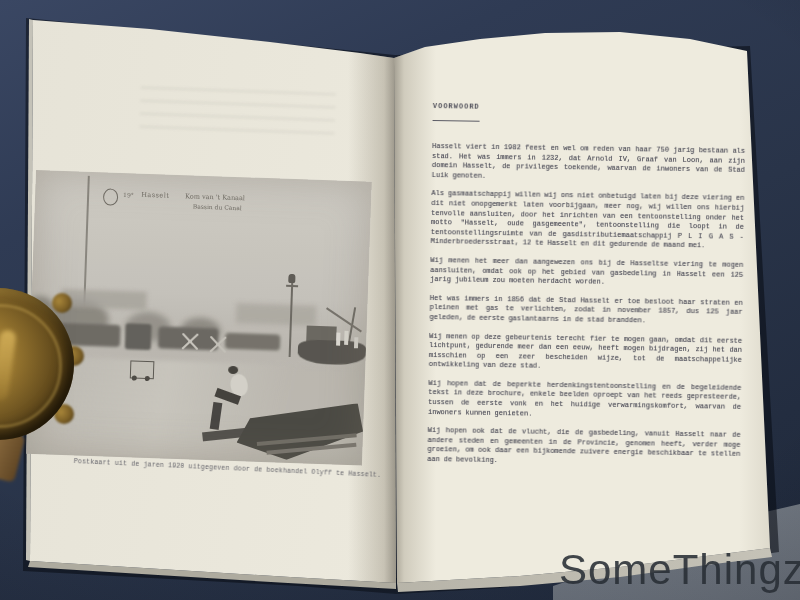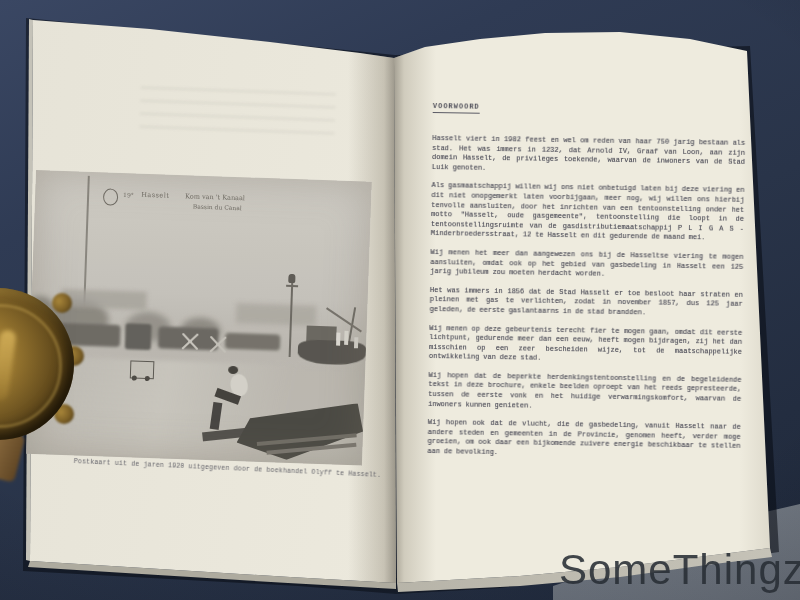--- a/index.html
+++ b/index.html
@@ -59,21 +59,21 @@
   #p-caption{z-index:8;color:#6f6b62;font-family:"DejaVu Serif",serif;}
   #p-caption .c1{position:absolute;white-space:nowrap;}
   
   .blob{border-radius:50%;}
   
   #page-caption{left:74px;top:458px;width:310px;z-index:14;transform:rotate(2.6deg);transform-origin:0 0;
     font-family:"Liberation Mono",monospace;font-size:6.5px;letter-spacing:.2px;color:#53535c;
     filter:blur(.2px);opacity:.9;}
   #foreword{left:433px;top:94px;width:313px;z-index:14;transform:rotate(.9deg);transform-origin:0 0;}
   #foreword-heading{display:inline-block;font-family:"Liberation Mono",monospace;font-size:7px;font-weight:bold;
-    letter-spacing:1px;color:#4e4e58;border-bottom:1px solid #5a5a64;padding-bottom:2px;margin:0 0 21px 0;
+    letter-spacing:1px;color:#4e4e58;border-bottom:1px solid #5a5a64;padding-bottom:10px;margin:0 0 21px 0;
     filter:blur(.2px);}
   #foreword-paragraphs p{font-family:"Liberation Mono",monospace;font-size:7px;line-height:9.6px;
     color:#4f4f59;text-align:justify;margin:0 0 9px 0;word-spacing:-.3px;
     filter:blur(.25px);text-shadow:0 0 .5px rgba(80,80,95,.55);}
   
   #watermark{left:559px;top:546px;z-index:100;font-family:"Liberation Sans",sans-serif;
     font-size:42px;font-weight:400;letter-spacing:1px;color:rgba(40,45,52,.88);white-space:nowrap;}
 </style>
 </head>
 <body>

